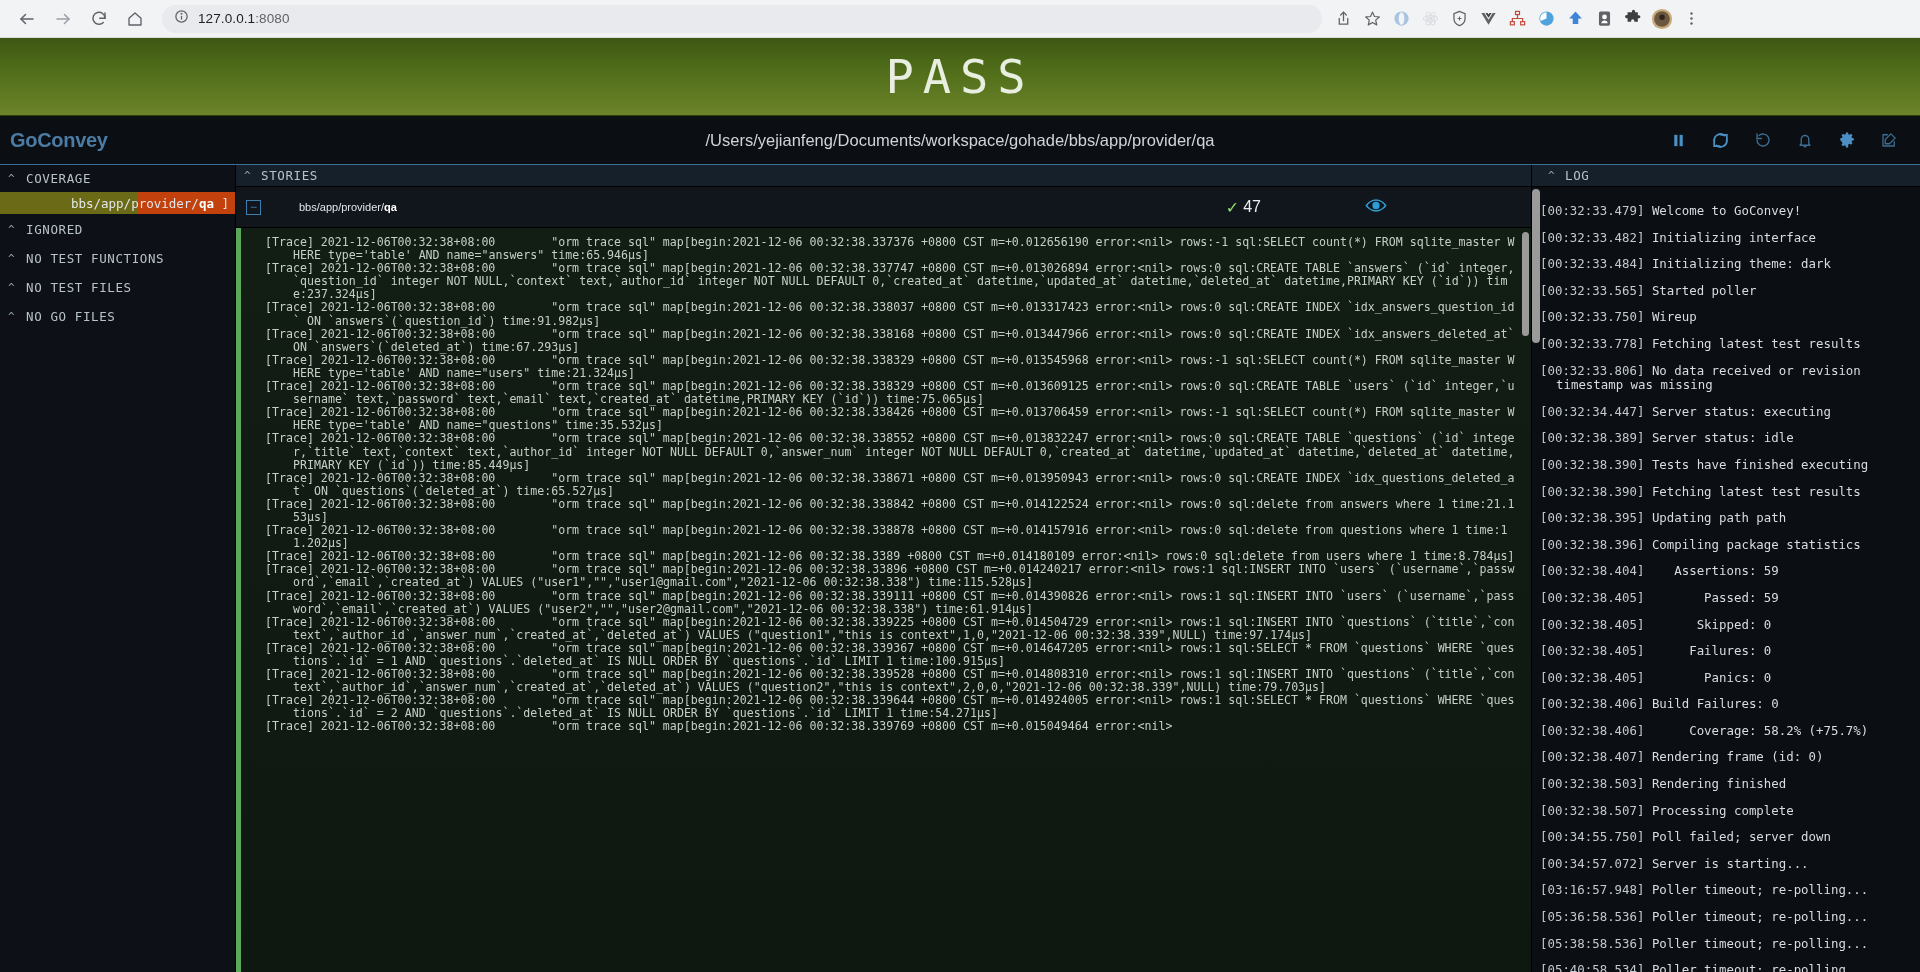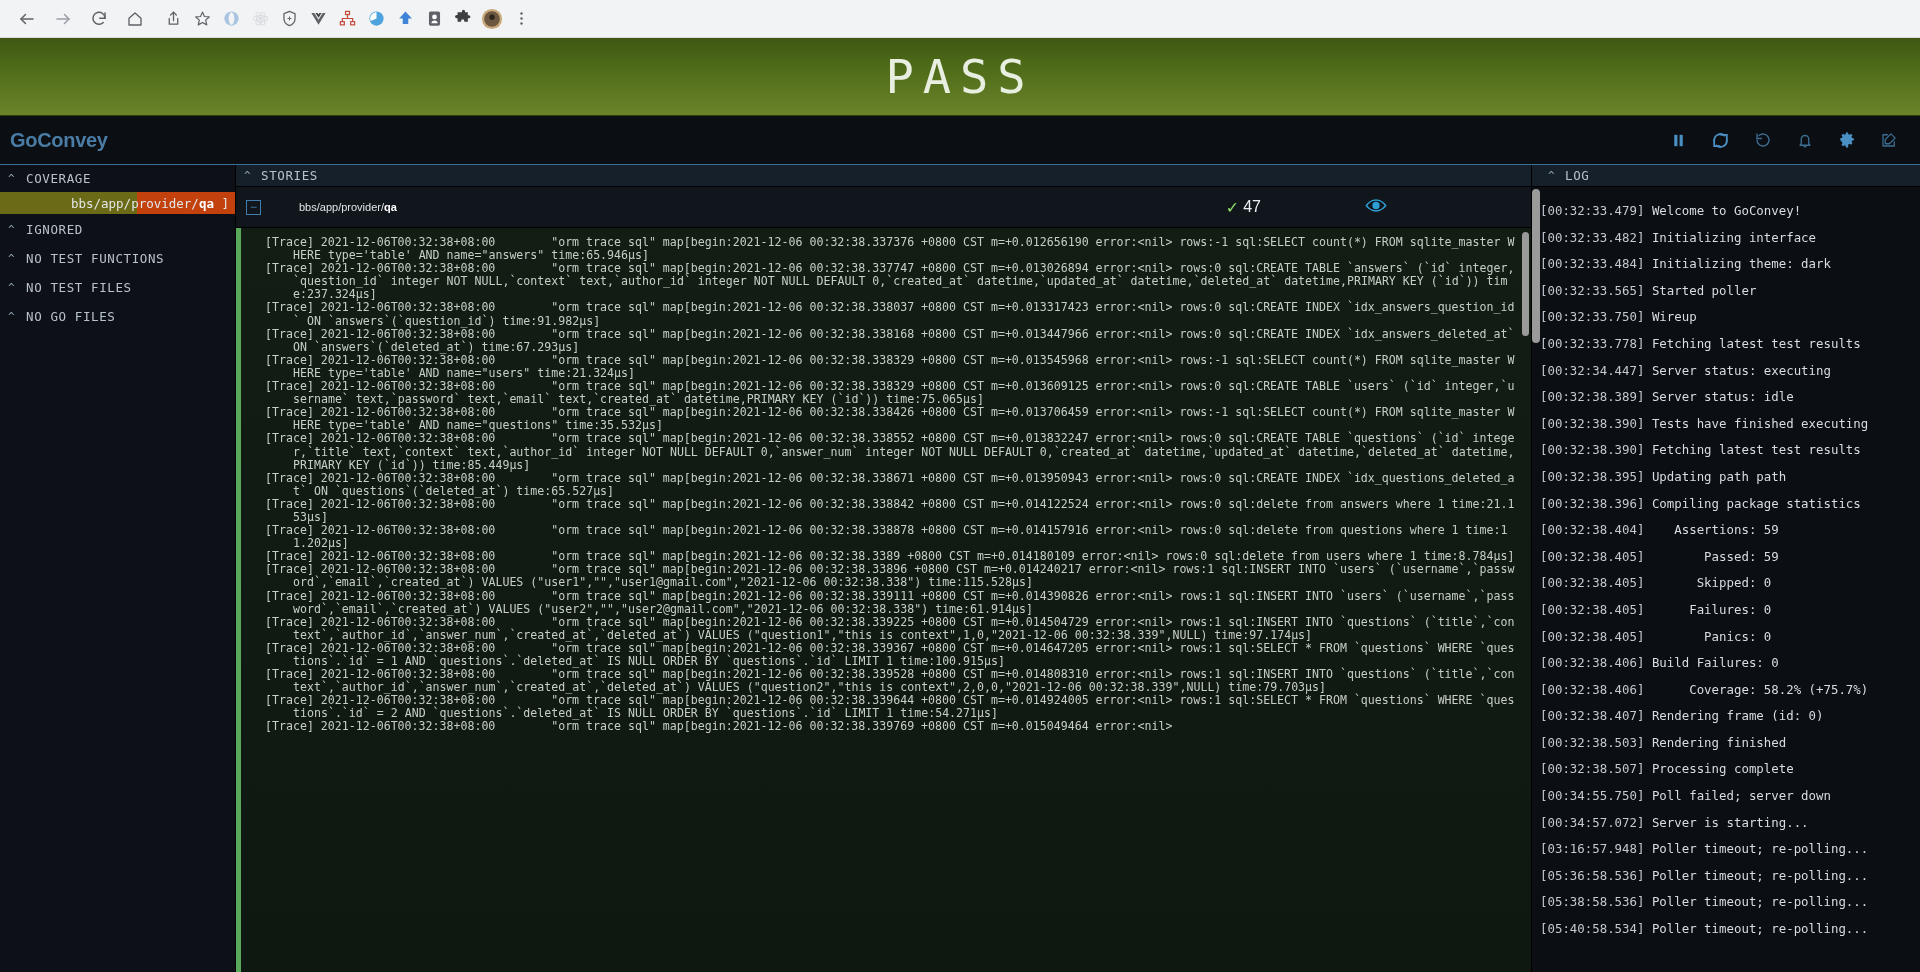--- a/index.html
+++ b/index.html
@@ -196,20 +196,30 @@
         <path d="M20 11a8 8 0 1 0-2.3 5.7"></path>
         <polyline points="20,4 20,11 13,11"></polyline>
       </svg>
   </div>
   <div class="nav-btn">
     <svg width="18" height="18" viewBox="0 0 24 24" fill="none" stroke="#5f6368" stroke-width="1.8" stroke-linejoin="round">
         <path d="M4 11 12 4l8 7v9H4z"></path>
       </svg>
   </div>
 
+  <div class="omnibox">
+    <span>
+      <svg width="15" height="15" viewBox="0 0 24 24" fill="none" stroke="#5f6368" stroke-width="2">
+          <circle cx="12" cy="12" r="9"></circle>
+          <line x1="12" y1="11" x2="12" y2="17"></line>
+          <circle cx="12" cy="7.5" r="0.6" fill="#5f6368"></circle>
+        </svg>
+    </span>
+    <span class="url"><span>127.0.0.1</span><span class="dim">:8080</span></span>
+  </div>
 
   <div class="chrome-right">
     <div class="ext-icon">
       <svg width="17" height="17" viewBox="0 0 24 24" fill="none" stroke="#5f6368" stroke-width="1.8" stroke-linecap="round" stroke-linejoin="round">
           <path d="M12 3v12"></path>
           <polyline points="8,7 12,3 16,7"></polyline>
           <path d="M6 12v8h12v-8"></path>
         </svg>
     </div>
     <div class="ext-icon">
@@ -291,20 +301,21 @@
   </div>
 </div>
 <div class="browser-bottom-line"></div>
 
 <div class="pass-banner">
   <div class="txt">PASS</div>
 </div>
 
 <div class="gc-header">
   <div class="gc-logo">GoConvey</div>
+  <div class="gc-path">/Users/yejianfeng/Documents/workspace/gohade/bbs/app/provider/qa</div>
   <div class="gc-icons">
     <span class="ic">
       <svg width="17" height="17" viewBox="0 0 24 24" fill="#4a90c4">
           <rect x="6" y="4" width="4.5" height="16"></rect>
           <rect x="13.5" y="4" width="4.5" height="16"></rect>
         </svg>
     </span>
     <span class="ic">
       <svg width="19" height="19" viewBox="0 0 24 24" fill="none" stroke="#4a90c4" stroke-width="2.4" stroke-linecap="round">
           <path d="M20 12a8 8 0 0 1-13.1 6.2"></path>
@@ -430,20 +441,21 @@
       <span class="caret" style="margin-left:8px">^</span>
       <span>LOG</span>
     </div>
     <div class="log-body" id="log-body">
         <div class="log-line"><span class="ts">[00:32:33.479] </span><span>Welcome to GoConvey!</span></div>
         <div class="log-line"><span class="ts">[00:32:33.482] </span><span>Initializing interface</span></div>
         <div class="log-line"><span class="ts">[00:32:33.484] </span><span>Initializing theme: dark</span></div>
         <div class="log-line"><span class="ts">[00:32:33.565] </span><span>Started poller</span></div>
         <div class="log-line"><span class="ts">[00:32:33.750] </span><span>Wireup</span></div>
         <div class="log-line"><span class="ts">[00:32:33.778] </span><span>Fetching latest test results</span></div>
+        <div class="log-line"><span class="ts">[00:32:33.806] </span><span>No data received or revision timestamp was missing</span></div>
         <div class="log-line"><span class="ts">[00:32:34.447] </span><span>Server status: executing</span></div>
         <div class="log-line"><span class="ts">[00:32:38.389] </span><span>Server status: idle</span></div>
         <div class="log-line"><span class="ts">[00:32:38.390] </span><span>Tests have finished executing</span></div>
         <div class="log-line"><span class="ts">[00:32:38.390] </span><span>Fetching latest test results</span></div>
         <div class="log-line"><span class="ts">[00:32:38.395] </span><span>Updating path path</span></div>
         <div class="log-line"><span class="ts">[00:32:38.396] </span><span>Compiling package statistics</span></div>
         <div class="log-line"><span class="ts">[00:32:38.404] </span><span>   Assertions: 59</span></div>
         <div class="log-line"><span class="ts">[00:32:38.405] </span><span>       Passed: 59</span></div>
         <div class="log-line"><span class="ts">[00:32:38.405] </span><span>      Skipped: 0</span></div>
         <div class="log-line"><span class="ts">[00:32:38.405] </span><span>     Failures: 0</span></div>

